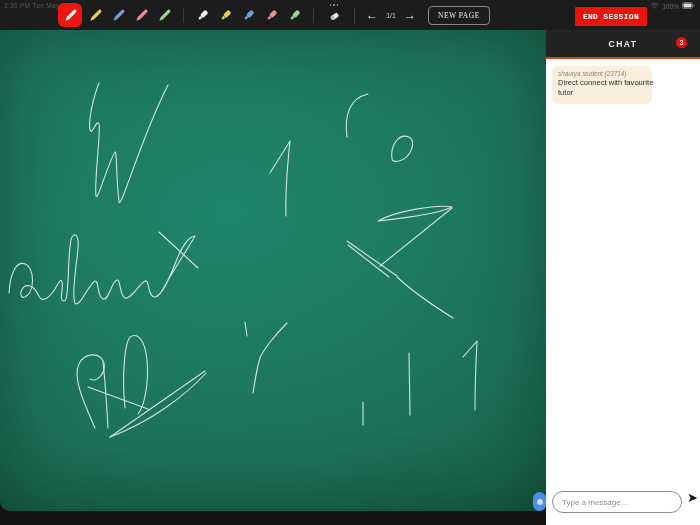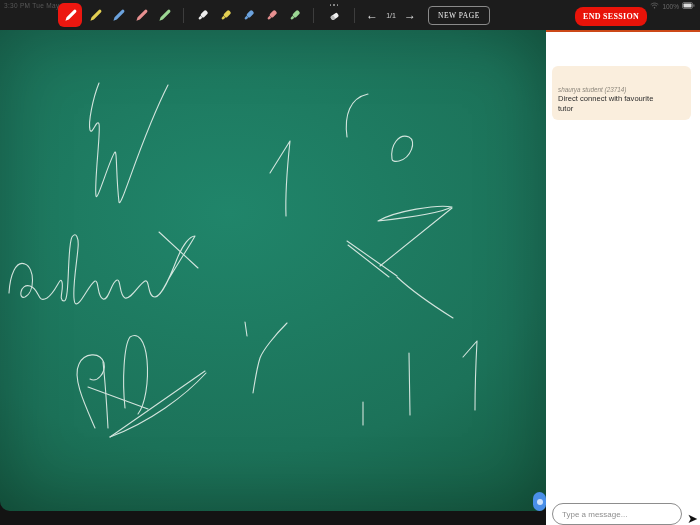--- a/index.html
+++ b/index.html
@@ -15,43 +15,43 @@
   .tool-btn { width:23px; height:30px; display:flex; align-items:center; justify-content:center; cursor:pointer; }
   .tool-btn svg { width:15px; height:15px; display:block; }
   .tool-btn.selected { width:24px; height:24px; border-radius:6px; margin:3px 2px 3px 0; }
   .tb-divider { width:1px; height:15px; background:#3d3d3d; margin:0 7px; }
   .eraser-btn { width:26px; height:30px; display:flex; flex-direction:column; align-items:center; justify-content:center; gap:1px; cursor:pointer; }
   .dots { display:flex; gap:2px; margin-bottom:1px; }
   .dots i { width:1.6px; height:1.6px; border-radius:50%; background:#9a9a9a; }
   .nav-arrow { color:#e8e8e8; font-size:12px; width:20px; text-align:center; cursor:pointer; line-height:30px; }
   .page-ind { color:#cfcfcf; font-size:7px; width:18px; text-align:center; }
   .new-page { margin-left:8px; border:1px solid #8a8a8a; border-radius:4px; color:#f0f0f0; background:transparent; font-size:7.5px; letter-spacing:.5px; padding:4px 9px; cursor:pointer; font-family:Liberation Serif, serif; }
-  .end-session { position:absolute; right:53px; top:7px; background:#e81309; border:none; border-radius:8px; color:#fff; font-weight:bold; font-size:8px; letter-spacing:.3px; padding:5px 8px; cursor:pointer; font-family:Liberation Serif, serif; }
+  .end-session { position:absolute; right:53px; top:7px; background:#e81309; border:none; border-radius:1px; color:#fff; font-weight:bold; font-size:8px; letter-spacing:.3px; padding:5px 8px; cursor:pointer; font-family:Liberation Mono, monospace; }
 
   
   .board { position:absolute; left:0; top:30px; width:546px; height:481px; border-radius:0 0 6px 10px;
            background:radial-gradient(120% 100% at 42% 38%, #20856a 0%, #1c7259 50%, #15593f 82%, #104936 100%);
            box-shadow:inset 0 0 70px rgba(0,0,0,.28); }
   .board svg { position:absolute; left:0; top:0; width:546px; height:481px; }
   .chalk { fill:none; stroke-width:1.1; stroke-linecap:round; stroke-linejoin:round; opacity:.85; }
 
   .divider-handle { position:absolute; left:533px; top:492px; width:13px; height:19px; border-radius:7px; background:#4a8fe8; cursor:grab; }
   .divider-handle::after { content:""; position:absolute; left:3.5px; top:6.5px; width:6px; height:6px; border-radius:50%; background:#cfe2fb; }
 
   
   .chat { position:absolute; left:546px; top:30px; width:154px; height:495px; background:#ffffff; }
   .chat-header { position:relative; height:27px; background:#232323; display:flex; align-items:center; justify-content:center; }
   .chat-title { color:#ededed; font-size:8.5px; font-weight:bold; letter-spacing:1.5px; }
   .chat-badge { position:absolute; right:13px; top:7px; min-width:11px; height:11px; border-radius:6px; background:#e81309; color:#fff; font-size:6.5px; font-weight:bold; display:flex; align-items:center; justify-content:center; padding:0 2px; }
   .chat-accent { height:2px; }
   .chat-messages { position:absolute; top:29px; bottom:34px; left:0; right:0; overflow:hidden; padding:7px 6px; }
-  .msg-bubble { background:#faeedd; border-radius:6px; padding:20px 6px 6px; width:139px; }
+  .msg-bubble { background:#faeedd; border-radius:6px; padding:4px 6px 6px; width:100px; }
   .msg-sender { font-size:6.3px; font-style:italic; color:#8d877c; margin-bottom:1px; white-space:nowrap; }
   .msg-text { font-size:7.6px; color:#2d2d2d; line-height:1.3; width:108px; }
-  .chat-input-bar { position:absolute; left:0; right:0; bottom:0; height:34px; background:#fff; display:flex; align-items:flex-end; padding:0 10px 0 6px; gap:4px; }
+  .chat-input-bar { position:absolute; left:0; right:0; bottom:0; height:34px; background:#fff; display:flex; align-items:flex-start; padding:0 10px 0 6px; gap:4px; }
   .chat-input { flex:1; height:22px; border:1px solid #8d8d8d; border-radius:12px; padding:0 9px; font-size:8px; color:#333; outline:none; background:#fff; font-family:"Liberation Sans",sans-serif; }
   .chat-input::placeholder { color:#8f8f8f; }
   .send-btn { background:none; border:none; font-size:13px; color:#111; cursor:pointer; line-height:1; padding:0 1px; }
 </style>
 </head>
 <body>
 
 <div class="app">
 
   <div class="toolbar">
@@ -223,20 +223,24 @@
         <path d="M363 372 L363 395"></path>
         <path d="M409 323 L410 385"></path>
         <path d="M463 327 L477 311 C476 330 475 360 475 380"></path>
       </g>
     </svg>
   </div>
 
   <div class="divider-handle"></div>
 
   <div class="chat">
+    <div class="chat-header">
+      <span class="chat-title">CHAT</span>
+      <span class="chat-badge">3</span>
+    </div>
     <div class="chat-accent" style="background: rgb(204, 72, 24);"></div>
 
     <div class="chat-messages">
       <div class="msg-bubble">
         <div class="msg-sender">shaurya student  (23714)</div>
         <div class="msg-text">Direct connect with favourite tutor</div>
       </div>
     </div>
 
     <div class="chat-input-bar">

